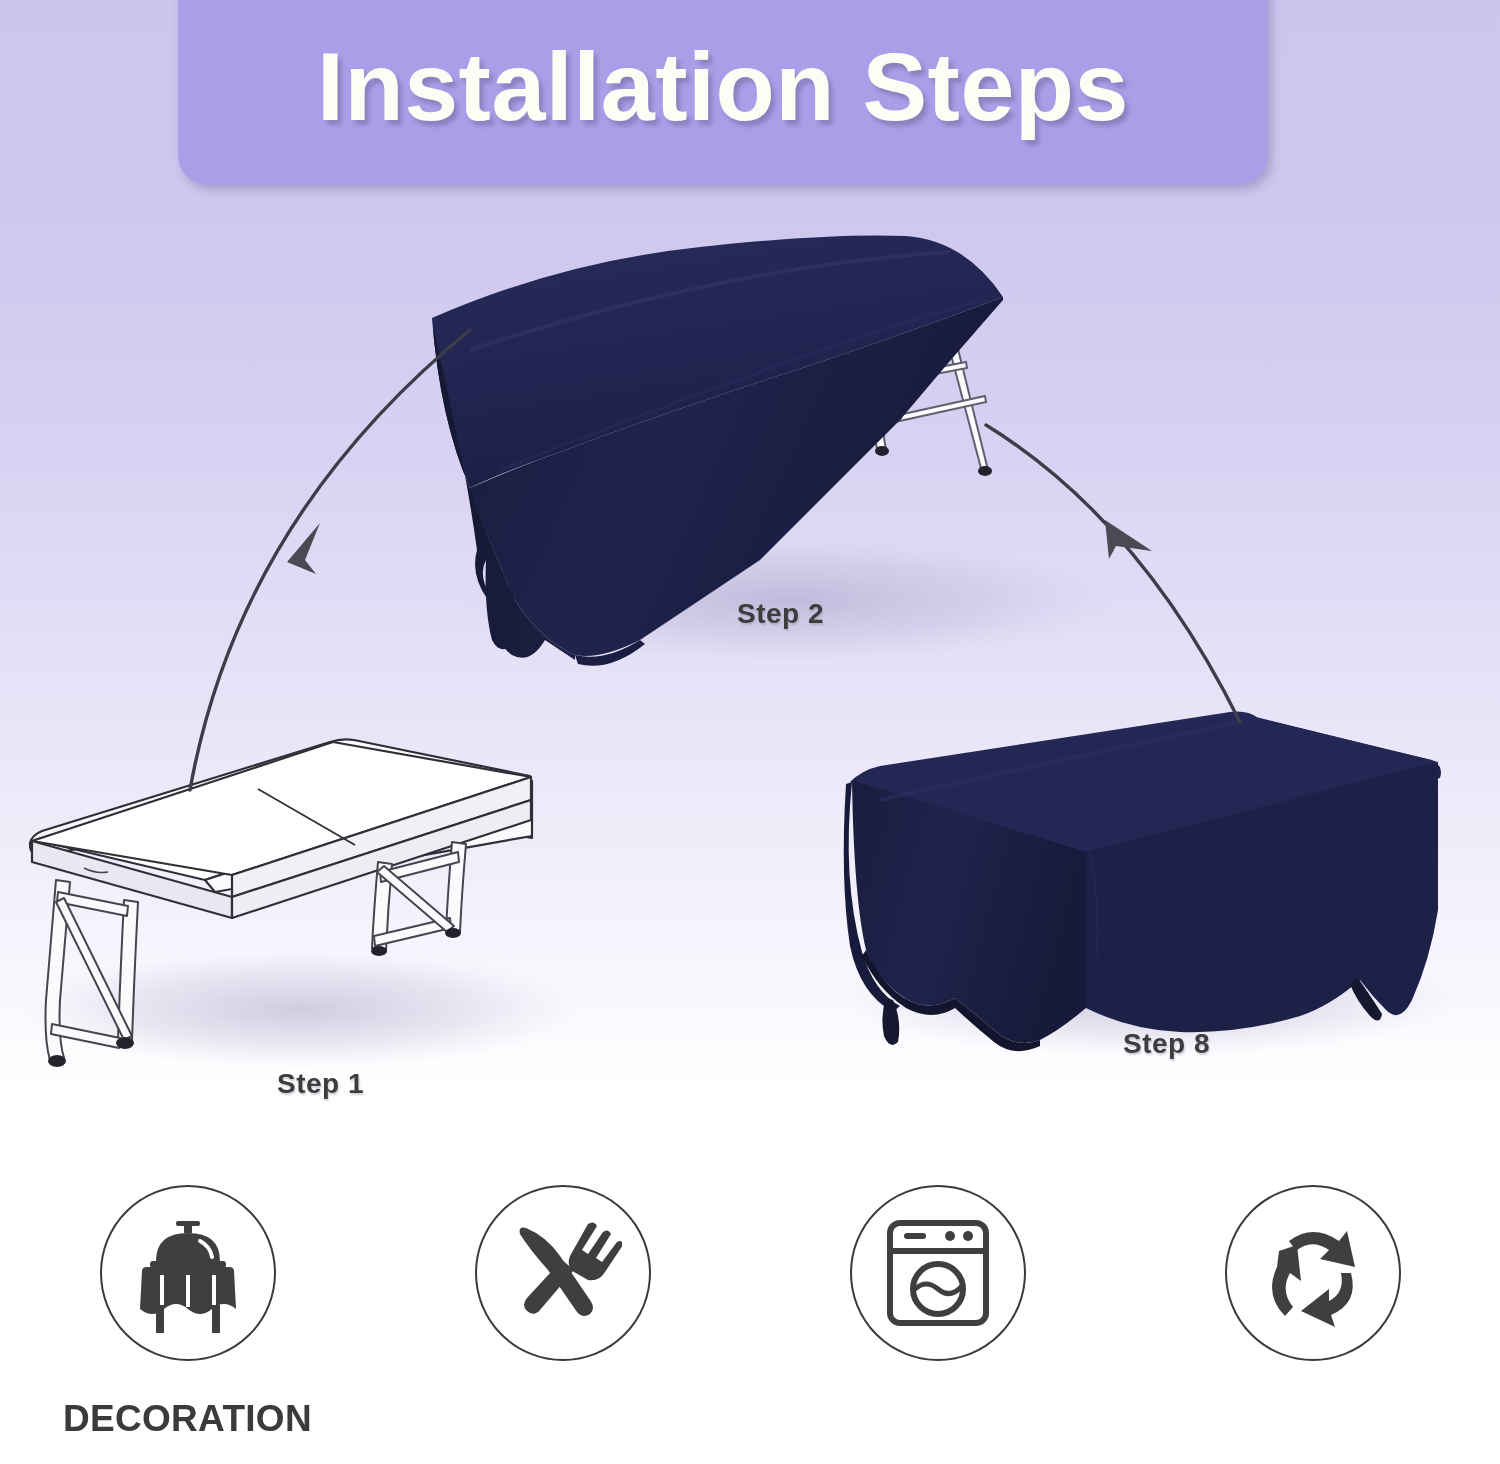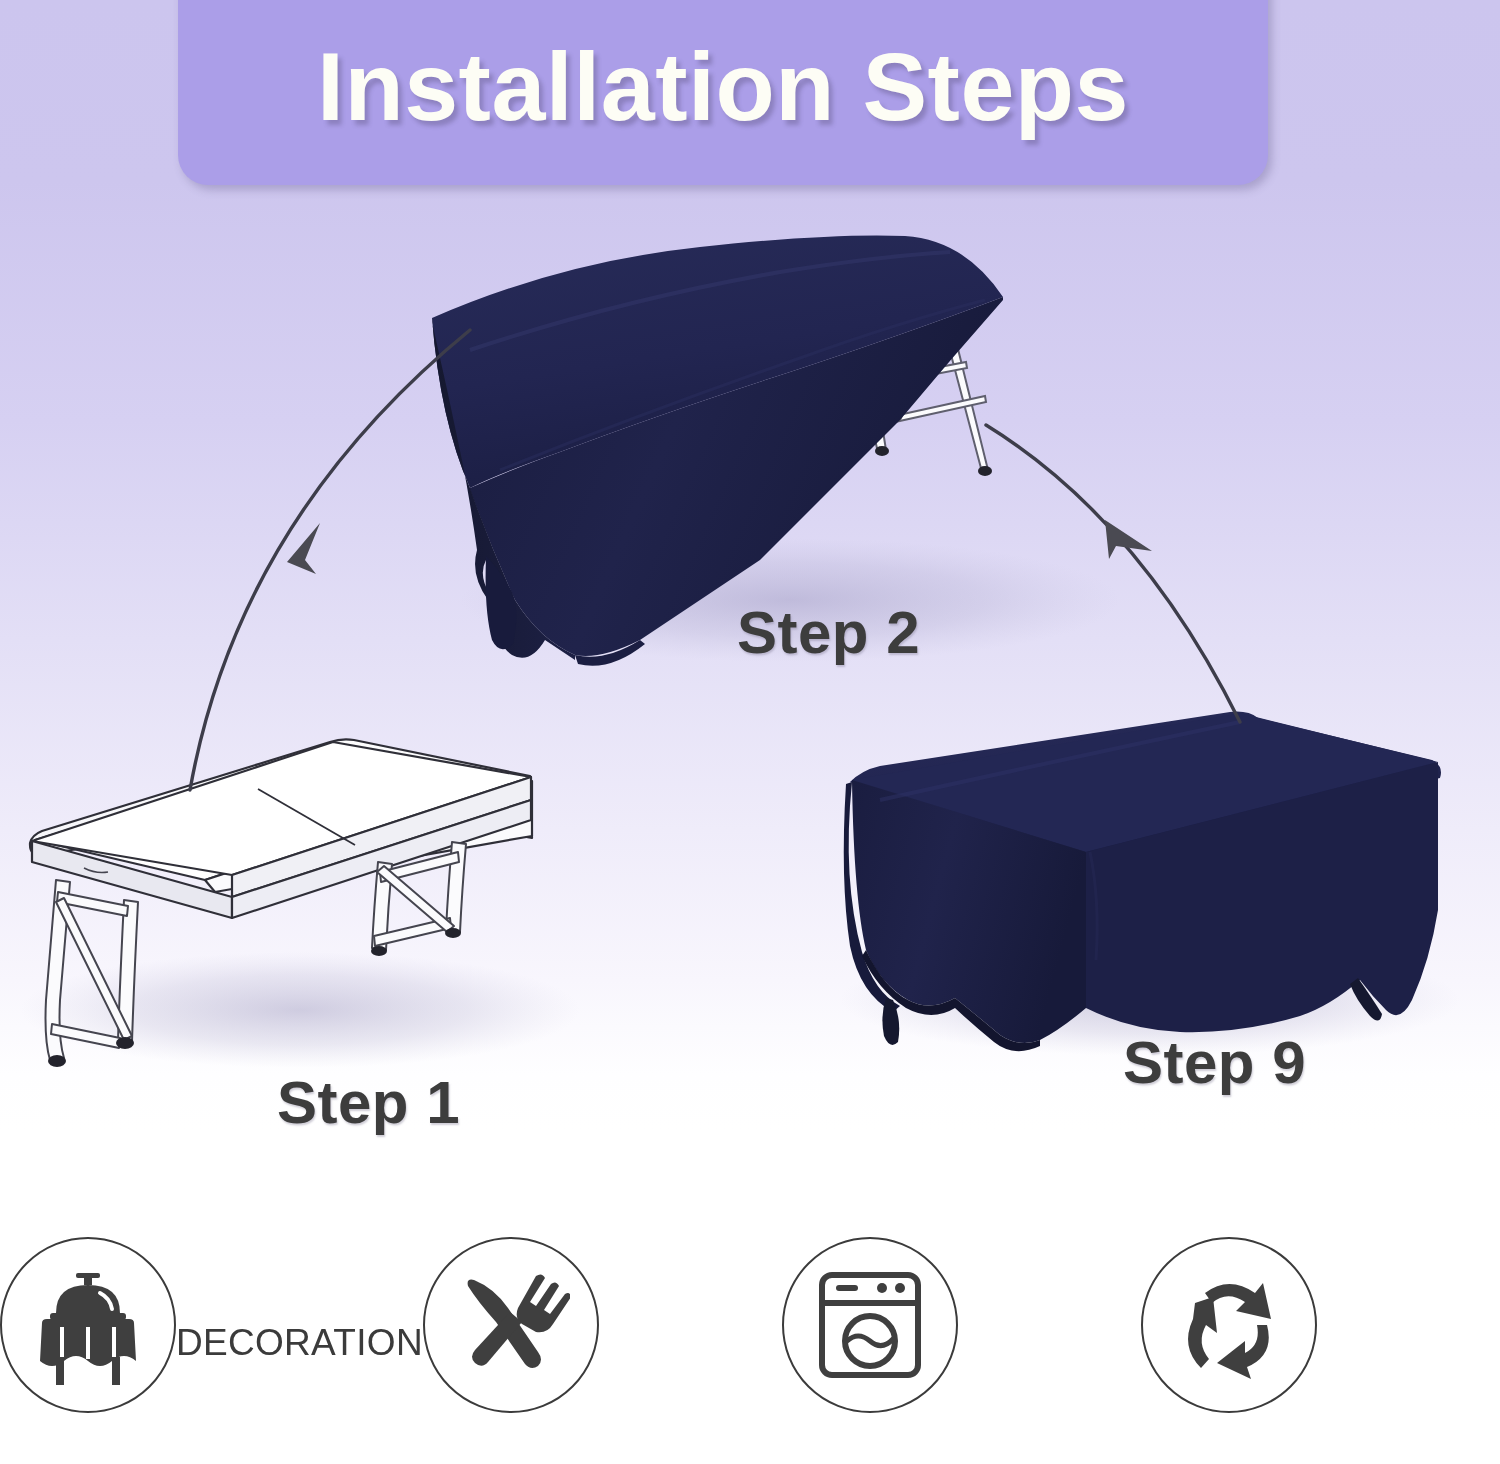--- a/index.html
+++ b/index.html
@@ -61,21 +61,21 @@
     left: 0;
     top: 0;
     width: 1500px;
     height: 1180px;
   }
   #scene svg { display: block; }
 
   .step-label {
     position: absolute;
     color: #3d3d3d;
-    font-size: 60px;
+    font-size: 28px;
     font-weight: bold;
     letter-spacing: 0.5px;
     text-shadow: 1px 2px 2px rgba(120,115,140,0.35);
     white-space: nowrap;
   }
   #step1-label { left: 277px; top: 1068px; }
   #step2-label { left: 737px; top: 598px; }
   #step3-label { left: 1123px; top: 1028px; }
 
   
@@ -83,22 +83,23 @@
     position: absolute;
     left: 0;
     top: 1185px;
     width: 1500px;
     height: 279px;
     display: flex;
   }
   .feature {
     flex: 1 1 0;
     display: flex;
-    flex-direction: row;
+    flex-direction: column;
     align-items: center;
+    font-weight: bold;
   }
   .feature-circle {
     width: 176px;
     height: 176px;
     border-radius: 50%;
     border: 2px solid #3b3b3b;
     background: #ffffff;
     display: flex;
     align-items: center;
     justify-content: center;
@@ -299,21 +300,21 @@
       <path d="M287 562 L320 523 L305 560 L316 574 Z" fill="#4a4a52"></path>
 
       <g fill="none" stroke="#3d3d4a" stroke-width="3.4" stroke-linecap="round">
         <path d="M986 425 Q1140 520 1240 722"></path>
       </g>
       <path d="M1105 520 L1152 551 L1116 546 L1109 559 Z" fill="#4a4a52"></path>
     </svg>
 
     <div class="step-label" id="step1-label">Step 1</div>
     <div class="step-label" id="step2-label">Step 2</div>
-    <div class="step-label" id="step3-label">Step 9</div>
+    <div class="step-label" id="step3-label">Step 8</div>
   </div>
 
   <div id="features">
 
     <div class="feature">
       <div class="feature-circle">
         <svg width="120" height="120" viewBox="0 0 120 120">
 
           <rect x="56" y="10" width="8" height="10" fill="#3f3f3f"></rect>
           <rect x="48" y="8" width="24" height="5" rx="2" fill="#3f3f3f"></rect>

